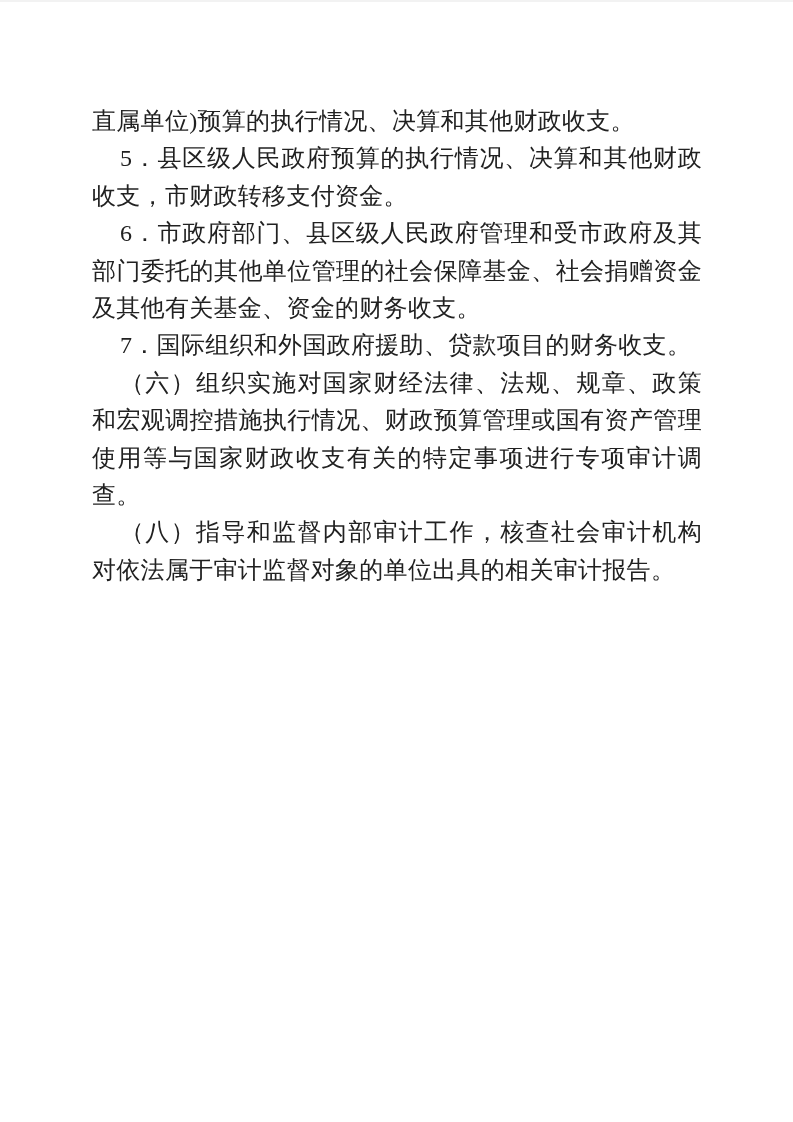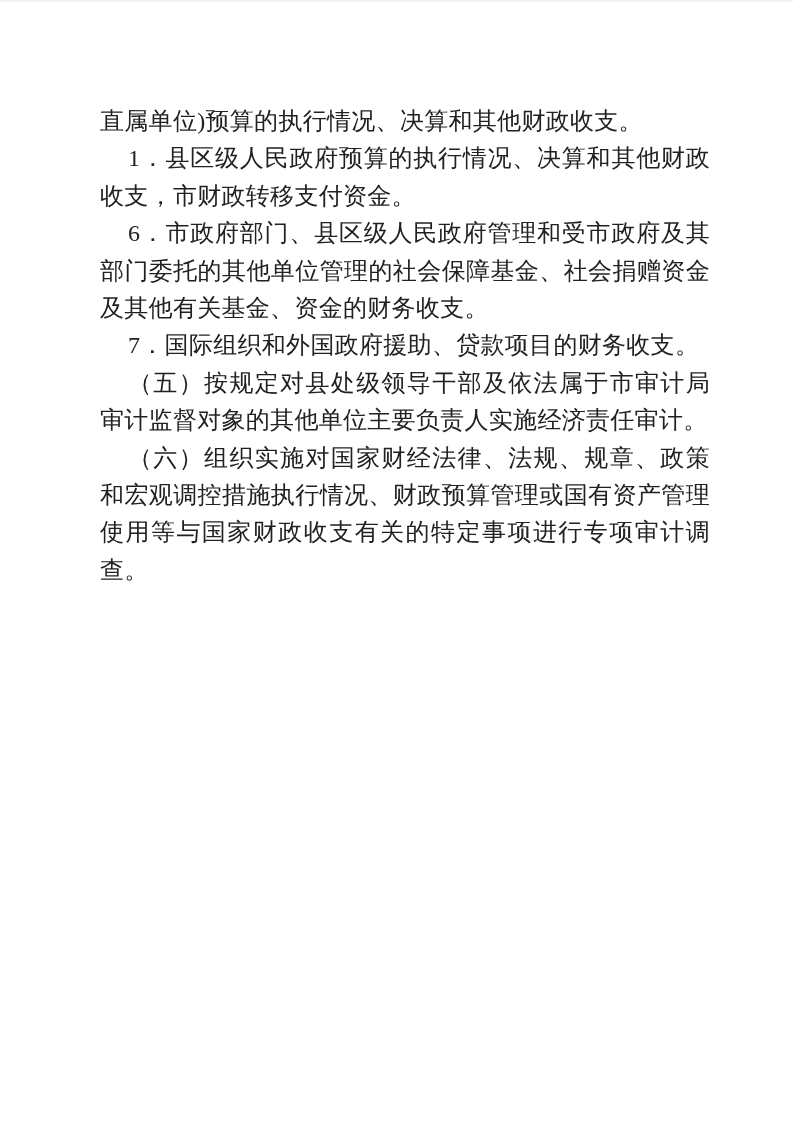--- a/index.html
+++ b/index.html
@@ -11,21 +11,21 @@
     position: relative;
     width: 793px;
     height: 1122px;
     background: #ffffff;
     overflow: hidden;
     box-sizing: border-box;
     border-top: 2px solid #f2f2f2;
   }
   .doc-body {
     position: absolute;
-    left: 100px;
+    left: 92px;
     top: 101px;
     width: 610px;
     color: #212121;
     font-family: "Liberation Serif", "DejaVu Serif", serif;
     font-size: 24px;
     line-height: 37.4px;
     text-align: justify;
     text-justify: inter-character;
     letter-spacing: 0.3px;
   }
@@ -37,19 +37,19 @@
   .para.continuation {
     text-indent: 0;
   }
 </style>
 </head>
 <body>
 
 <div class="page">
   <div class="doc-body" id="doc-body">
       <p class="para continuation">直属单位)预算的执行情况、决算和其他财政收支。</p>
-      <p class="para">1．县区级人民政府预算的执行情况、决算和其他财政收支，市财政转移支付资金。</p>
+      <p class="para">5．县区级人民政府预算的执行情况、决算和其他财政收支，市财政转移支付资金。</p>
       <p class="para">6．市政府部门、县区级人民政府管理和受市政府及其部门委托的其他单位管理的社会保障基金、社会捐赠资金及其他有关基金、资金的财务收支。</p>
       <p class="para">7．国际组织和外国政府援助、贷款项目的财务收支。</p>
-      <p class="para">（五）按规定对县处级领导干部及依法属于市审计局审计监督对象的其他单位主要负责人实施经济责任审计。</p>
       <p class="para">（六）组织实施对国家财经法律、法规、规章、政策和宏观调控措施执行情况、财政预算管理或国有资产管理使用等与国家财政收支有关的特定事项进行专项审计调查。</p>
+      <p class="para">（八）指导和监督内部审计工作，核查社会审计机构对依法属于审计监督对象的单位出具的相关审计报告。</p>
     </div>
 </div>
 
 </body></html>

